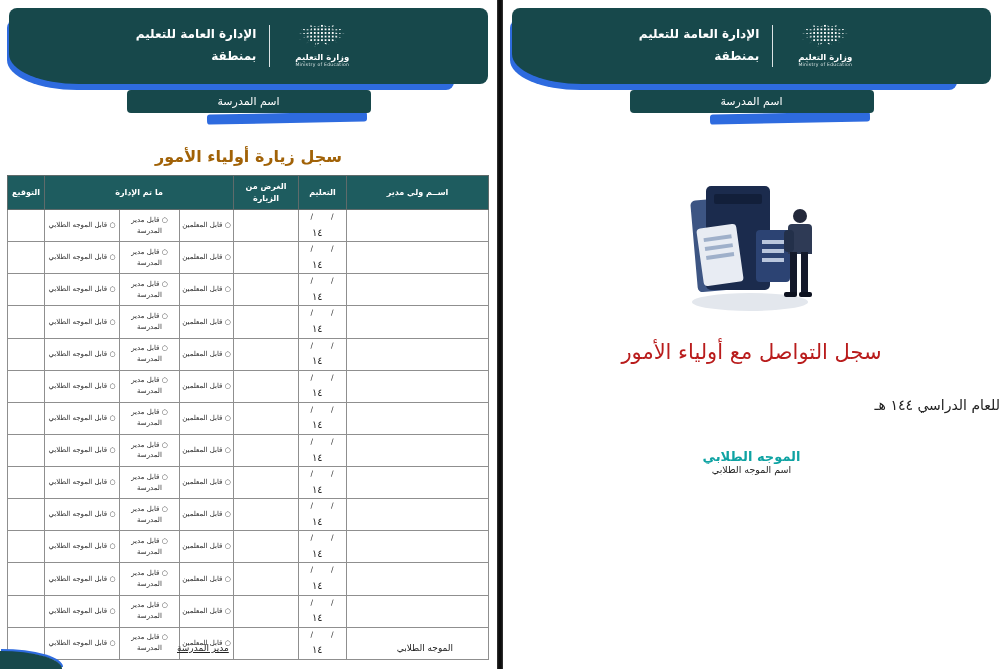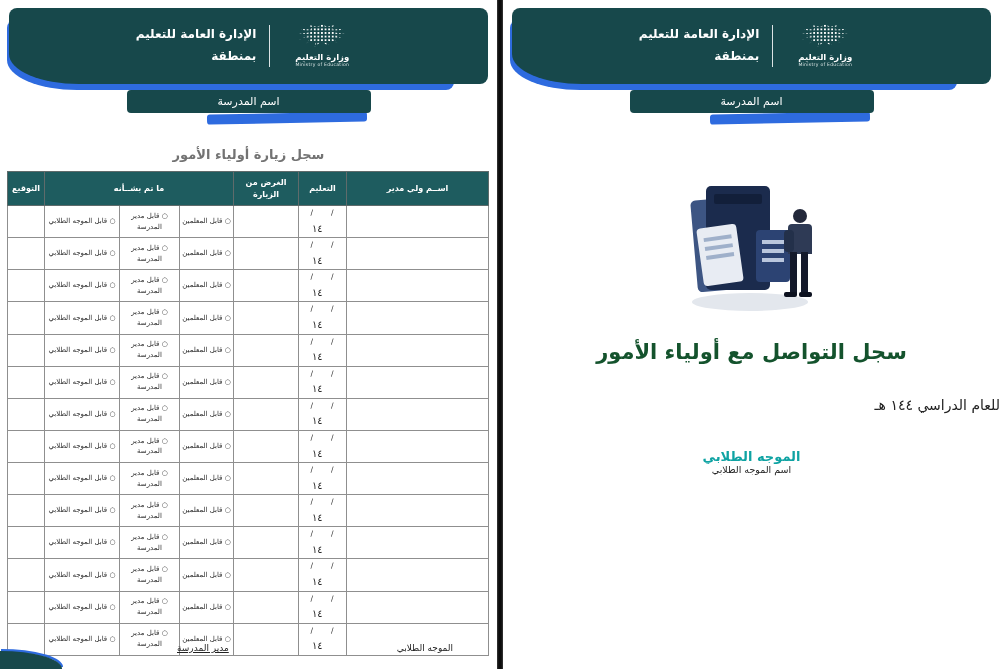--- a/index.html
+++ b/index.html
@@ -30,37 +30,37 @@
   .org-block { text-align:right; color:#fff; font-size:12px; font-weight:bold; line-height:1.8; max-width:150px; }
 
   
   .school-wrap { position:relative; width:244px; height:30px; margin:3px auto 0 auto; }
   .school-accent { position:absolute; right:4px; bottom:-3px; width:160px; height:10px;
                    background:#2e6bdf; border-radius:3px; transform:rotate(-1.2deg); }
   .school-bar { position:relative; height:23px; background:#17484b; border-radius:4px;
                 color:#fff; font-size:11px; line-height:23px; text-align:center; }
 
   
-  .visit-title { margin-top:27px; text-align:center; font-size:13px; font-weight:bold; color:#737373; }
+  .visit-title { margin-top:27px; text-align:center; font-size:16px; font-weight:bold; color:#a16207; }
   table.visit { margin:9px 8px 0 8px; width:481px; table-layout:fixed; border-collapse:collapse; direction:rtl; }
   table.visit th { background:#1e5c5f; color:#fff; font-size:8px; font-weight:bold;
                    border:1px solid #5f6b6b; height:34px; padding:1px 2px; text-align:center; vertical-align:middle; line-height:1.5; }
   table.visit td { border:1px solid #8f8f8f; height:28px; font-size:7px; color:#2b2b2b;
                    text-align:center; vertical-align:middle; padding:1px 2px; line-height:1.55; }
   .slashes { font-size:7.5px; letter-spacing:1px; }
   .year { text-align:left; padding-left:11px; font-size:10px; margin-top:2px; }
   .page-footer { position:absolute; bottom:14px; left:0; right:0; height:12px; font-size:9px; color:#222; }
   .f-right { position:absolute; right:44px; }
   .f-left { position:absolute; left:177px;text-decoration:underline; }
   .corner { position:absolute; left:0; bottom:0; width:62px; height:18px; background:#17484b;
             border-top-right-radius:100% 100%; box-shadow:1px -2px 0 #2e6bdf; }
 
   
   .illus { width:160px; height:150px; margin:44px auto 0 auto; }
-  .comm-title { margin-top:26px; text-align:center; font-size:21px; color:#14532d;font-weight:bold; }
+  .comm-title { margin-top:26px; text-align:center; font-size:21px; color:#b91c1c; }
   .year-line { margin-top:33px; text-align:right; font-size:14px; color:#222; }
   .couns-label { margin-top:36px; text-align:center; font-size:13px; font-weight:bold; color:#0fa3a3; }
   .couns-name { margin-top:0; text-align:center; font-size:9.5px; color:#222; }
 </style>
 </head>
 <body>
 
 <div class="canvas">
 
   <div class="page page-left" dir="rtl">
@@ -96,21 +96,21 @@
         <col style="width:54px">
           <col style="width:60px">
           <col style="width:75px">
           <col style="width:37px">
       </colgroup>
       <thead>
         <tr>
           <th>اســم ولي مدير</th>
           <th>التعليم</th>
           <th>الغرض من الزيارة</th>
-          <th colspan="3">ما تم بشــأنه</th>
+          <th colspan="3">ما تم الإدارة</th>
           <th>التوقيع</th>
         </tr>
       </thead>
       <tbody>
         <tr>
           <td></td>
           <td>
             <div class="slashes">/&nbsp;&nbsp;&nbsp;&nbsp;&nbsp;/</div>
             <div class="year">١٤</div>
           </td>

